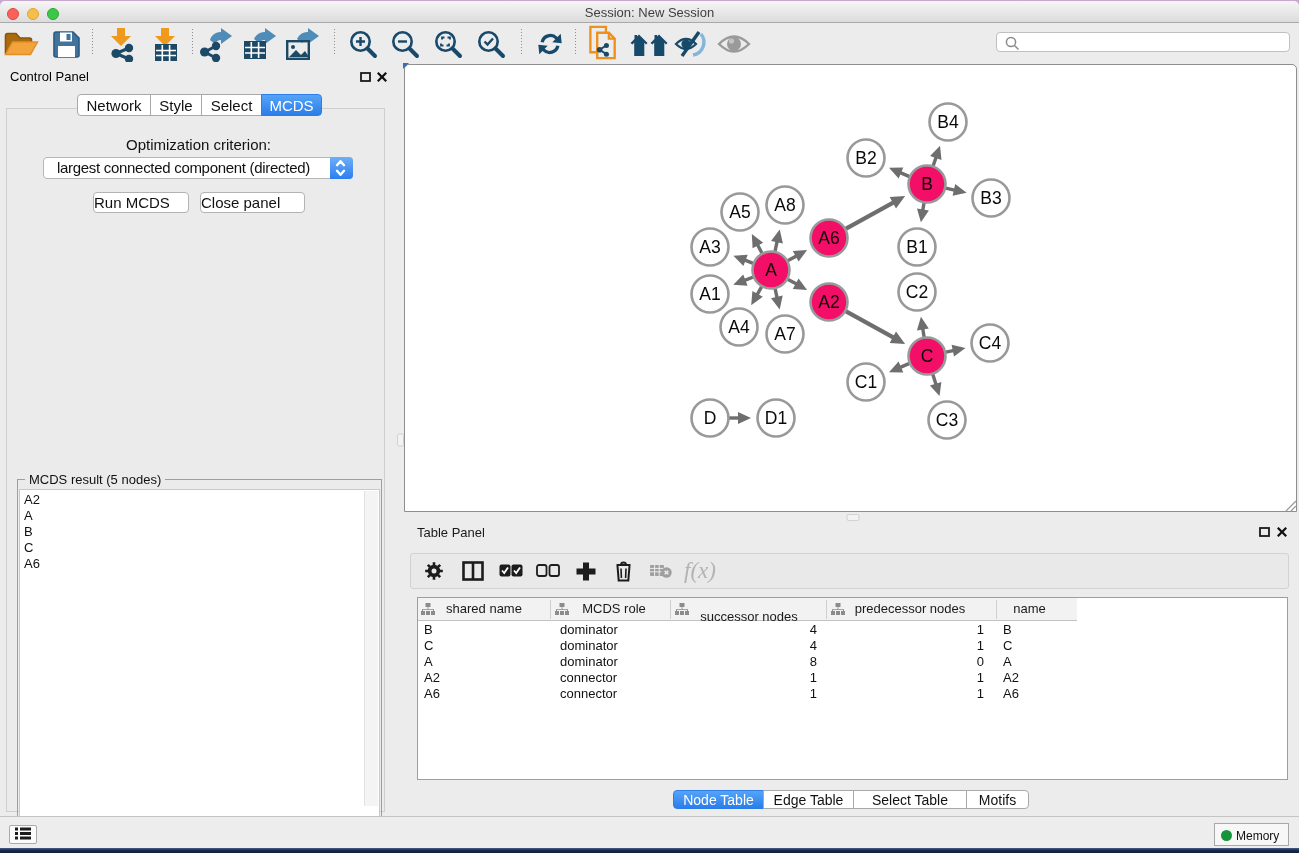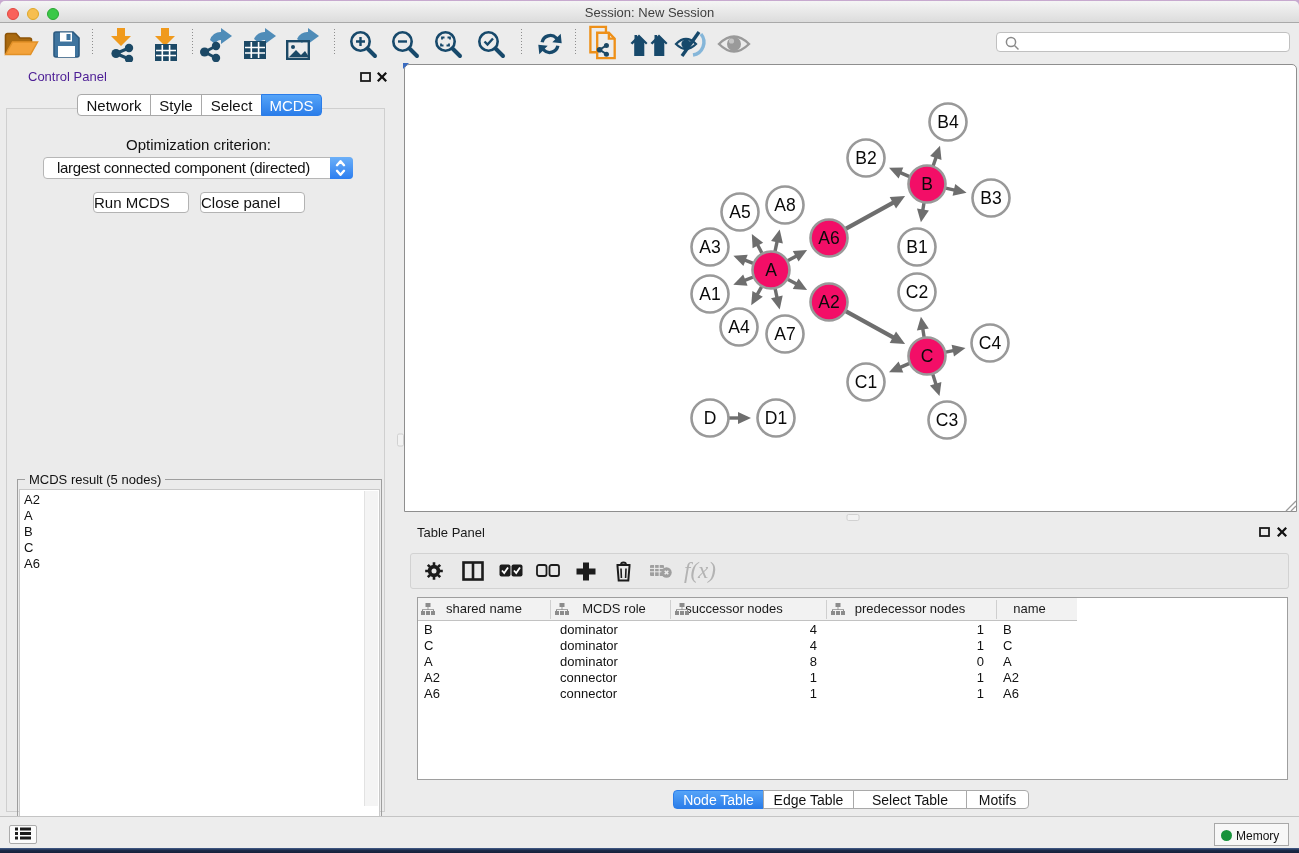--- a/index.html
+++ b/index.html
@@ -15,21 +15,21 @@
 #title-text { position:absolute; width:100%; text-align:center; top:4px; font-size:13px; color:#404040; }
 #toolbar { position:absolute; left:0; top:23px; width:1299px; height:39px; background:#ececec; }
 .sep { position:absolute; top:6px; width:0; height:26px; border-left:0; width:1px; background:repeating-linear-gradient(#8e8e8e 0 1px, transparent 1px 3px); }
 #searchbox { position:absolute; left:996px; top:9px; width:294px; height:20px; background:#fff;
   border:1px solid #c0c0c0; border-radius:4px; }
 
 
 #content { position:absolute; left:0; top:62px; width:1299px; height:754px; background:#ececec; }
 
 
-#cp-title { position:absolute; left:28px; top:69px; font-size:13px; color:#4c1d95; }
+#cp-title { position:absolute; left:10px; top:69px; font-size:13px; color:#000000; }
 #cp-panel { position:absolute; left:6px; top:108px; width:379px; height:704px;
   background:#ebebeb; border:1px solid #cfcfcf; }
 .tabrow { position:absolute; height:22px; }
 .tab { position:absolute; top:0; height:22px; background:#fff; border:1px solid #a9a9a9;
   font-size:15px; color:#111; text-align:center; line-height:21px; }
 .tab.sel { background:linear-gradient(#55a4f8,#2b7de9); color:#fff; border-color:#2b7de9; }
 #opt-label { position:absolute; left:6px; top:136px; width:385px; text-align:center; font-size:15px; color:#111; }
 #dropdown { position:absolute; left:43px; top:157px; width:310px; height:22px; background:#fff;
   border:1px solid #b6b6b6; border-radius:4px; font-size:15px; color:#111; line-height:20px; }
 #dd-btn { position:absolute; right:-1px; top:-1px; width:23px; height:22px; border-radius:0 4px 4px 0;
@@ -206,21 +206,21 @@
 <text x="371" y="338" text-anchor="middle" font-size="17.5" fill="#0a0a0a">D1</text>
   </svg>
 </div>
 
 <div id="tp-title">Table Panel</div>
 <div id="tp-toolbar"></div>
 <div id="tp-table">
   <div id="tp-header">
     <div class="hcol" style="left:20px;  width:92px;">shared name</div>
     <div class="hcol" style="left:150px; width:92px;">MCDS role</div>
-    <div class="hcol" style="left:256px; width:120px;">successor nodes</div>
+    <div class="hcol" style="left:271px; width:120px;margin-top:8px;">successor nodes</div>
     <div class="hcol" style="left:428px; width:128px;">predecessor nodes</div>
     <div class="hcol" style="left:578px; width:67px;">name</div>
     <div class="hsep" style="left:132px"></div>
     <div class="hsep" style="left:252px"></div>
     <div class="hsep" style="left:408px"></div>
     <div class="hsep" style="left:578px"></div>
     <svg class="icon" style="left:3px;top:5px;" width="14" height="13" viewBox="0 0 14 13">
         <g fill="#8c8c8c">
           <rect x="4.5" y="0" width="5" height="4"></rect>
           <rect x="0" y="8" width="4" height="4"></rect>

